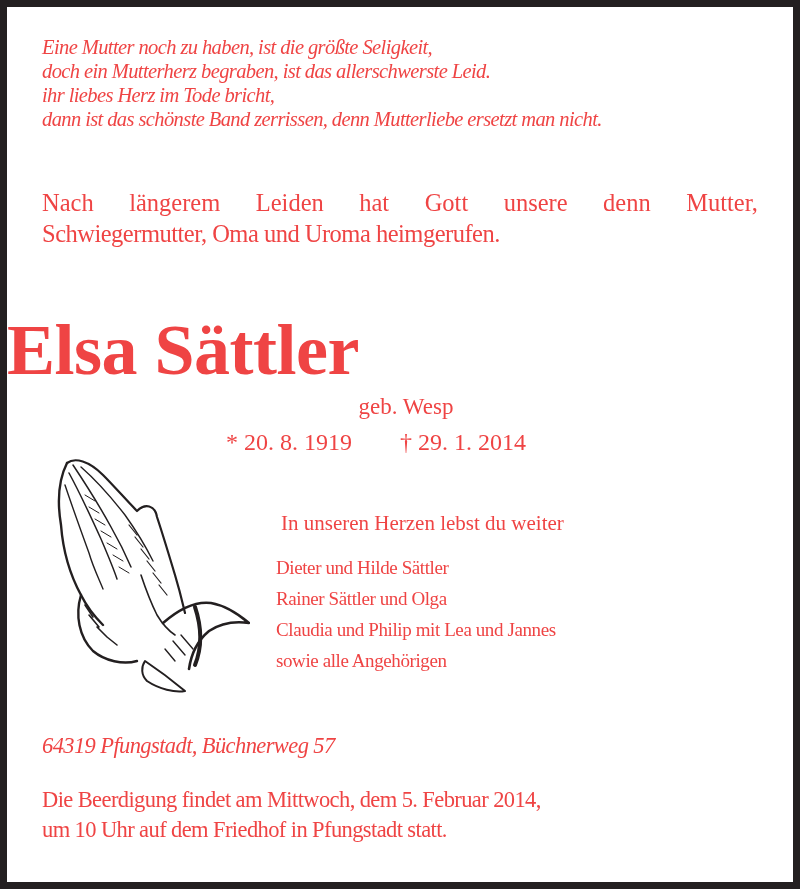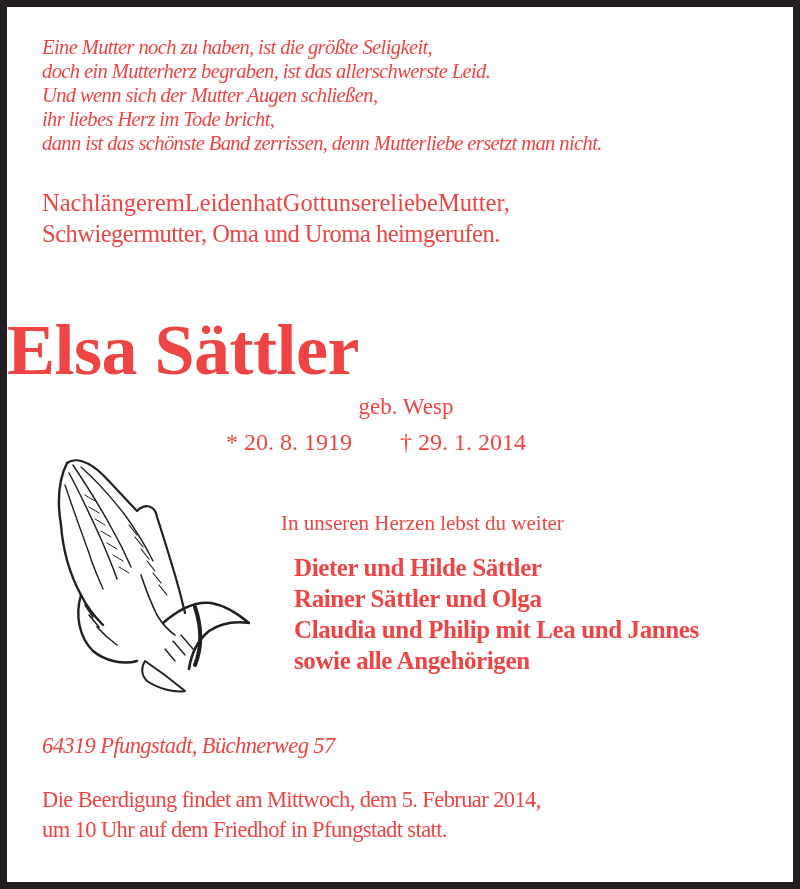--- a/index.html
+++ b/index.html
@@ -6,54 +6,53 @@
   body { width: 800px; height: 889px; position: relative; overflow: hidden; }
   .frame {
     position: absolute; left: 7px; top: 7px; width: 786px; height: 875px;
     background: #ffffff; color: #ef4444;
     font-family: "Liberation Serif", serif;
   }
   .abs { position: absolute; white-space: nowrap; }
   .poem { left: 35px; top: 28px; font-style: italic; font-size: 20.5px; line-height: 24px; letter-spacing: -0.6px; }
   .poem div { transform-origin: left; }
   .intro { left: 35px; top: 180px; width: 716px; font-size: 24.5px; line-height: 31px; }
-  .intro .l1 { display: flex; justify-content: flex-start; }
+  .intro .l1 { display: flex; justify-content: space-between; }
   .intro .l2 { letter-spacing: -0.5px; }
   .name { left: 0; width: 786px; top: 303px; font-weight: bold; font-size: 72px; line-height: 80px; letter-spacing: -0.5px; }
   .maiden { left: 0; width: 786px; top: 386px; text-align: center; font-size: 23px; line-height: 28px; padding-left: 12px; box-sizing: border-box; }
   .dates { left: 219px; top: 420px; font-size: 24px; line-height: 30px; }
   .dates .death { margin-left: 48px; }
   .hands { left: 38px; top: 448px; width: 205px; height: 240px; }
   .motto { left: 274px; top: 502px; font-size: 21px; line-height: 28px; }
-  .family { left: 287px; top: 545px; font-weight: bold; font-size: 25px; line-height: 31px; letter-spacing: -0.4px; }
+  .family { left: 269px; top: 545px; font-weight: normal; font-size: 19px; line-height: 31px; letter-spacing: -0.4px; }
   .address { left: 35px; top: 725px; font-size: 22.5px; line-height: 28px; letter-spacing: -0.6px; font-style: italic; }
   .funeral { left: 35px; top: 778px; font-size: 22.5px; line-height: 30px; letter-spacing: -0.6px; }
 </style>
 </head>
 <body>
 
 <div class="frame">
 
   <div class="abs poem">
     <div>Eine Mutter noch zu haben, ist die größte Seligkeit,</div>
     <div>doch ein Mutterherz begraben, ist das allerschwerste Leid.</div>
-    <div>Und wenn sich der Mutter Augen schließen,</div>
     <div>ihr liebes Herz im Tode bricht,</div>
     <div>dann ist das schönste Band zerrissen, denn Mutterliebe ersetzt man nicht.</div>
   </div>
 
   <div class="abs intro">
     <div class="l1">
       <span>Nach</span>
       <span>längerem</span>
       <span>Leiden</span>
       <span>hat</span>
       <span>Gott</span>
       <span>unsere</span>
-      <span>liebe</span>
+      <span>denn</span>
       <span>Mutter,</span>
     </div>
     <div class="l2">Schwiegermutter, Oma und Uroma heimgerufen.</div>
   </div>
 
   <div class="abs name">Elsa Sättler</div>
   <div class="abs maiden">geb. Wesp</div>
   <div class="abs dates">
     <span>* 20. 8. 1919</span><span class="death">† 29. 1. 2014</span>
   </div>

